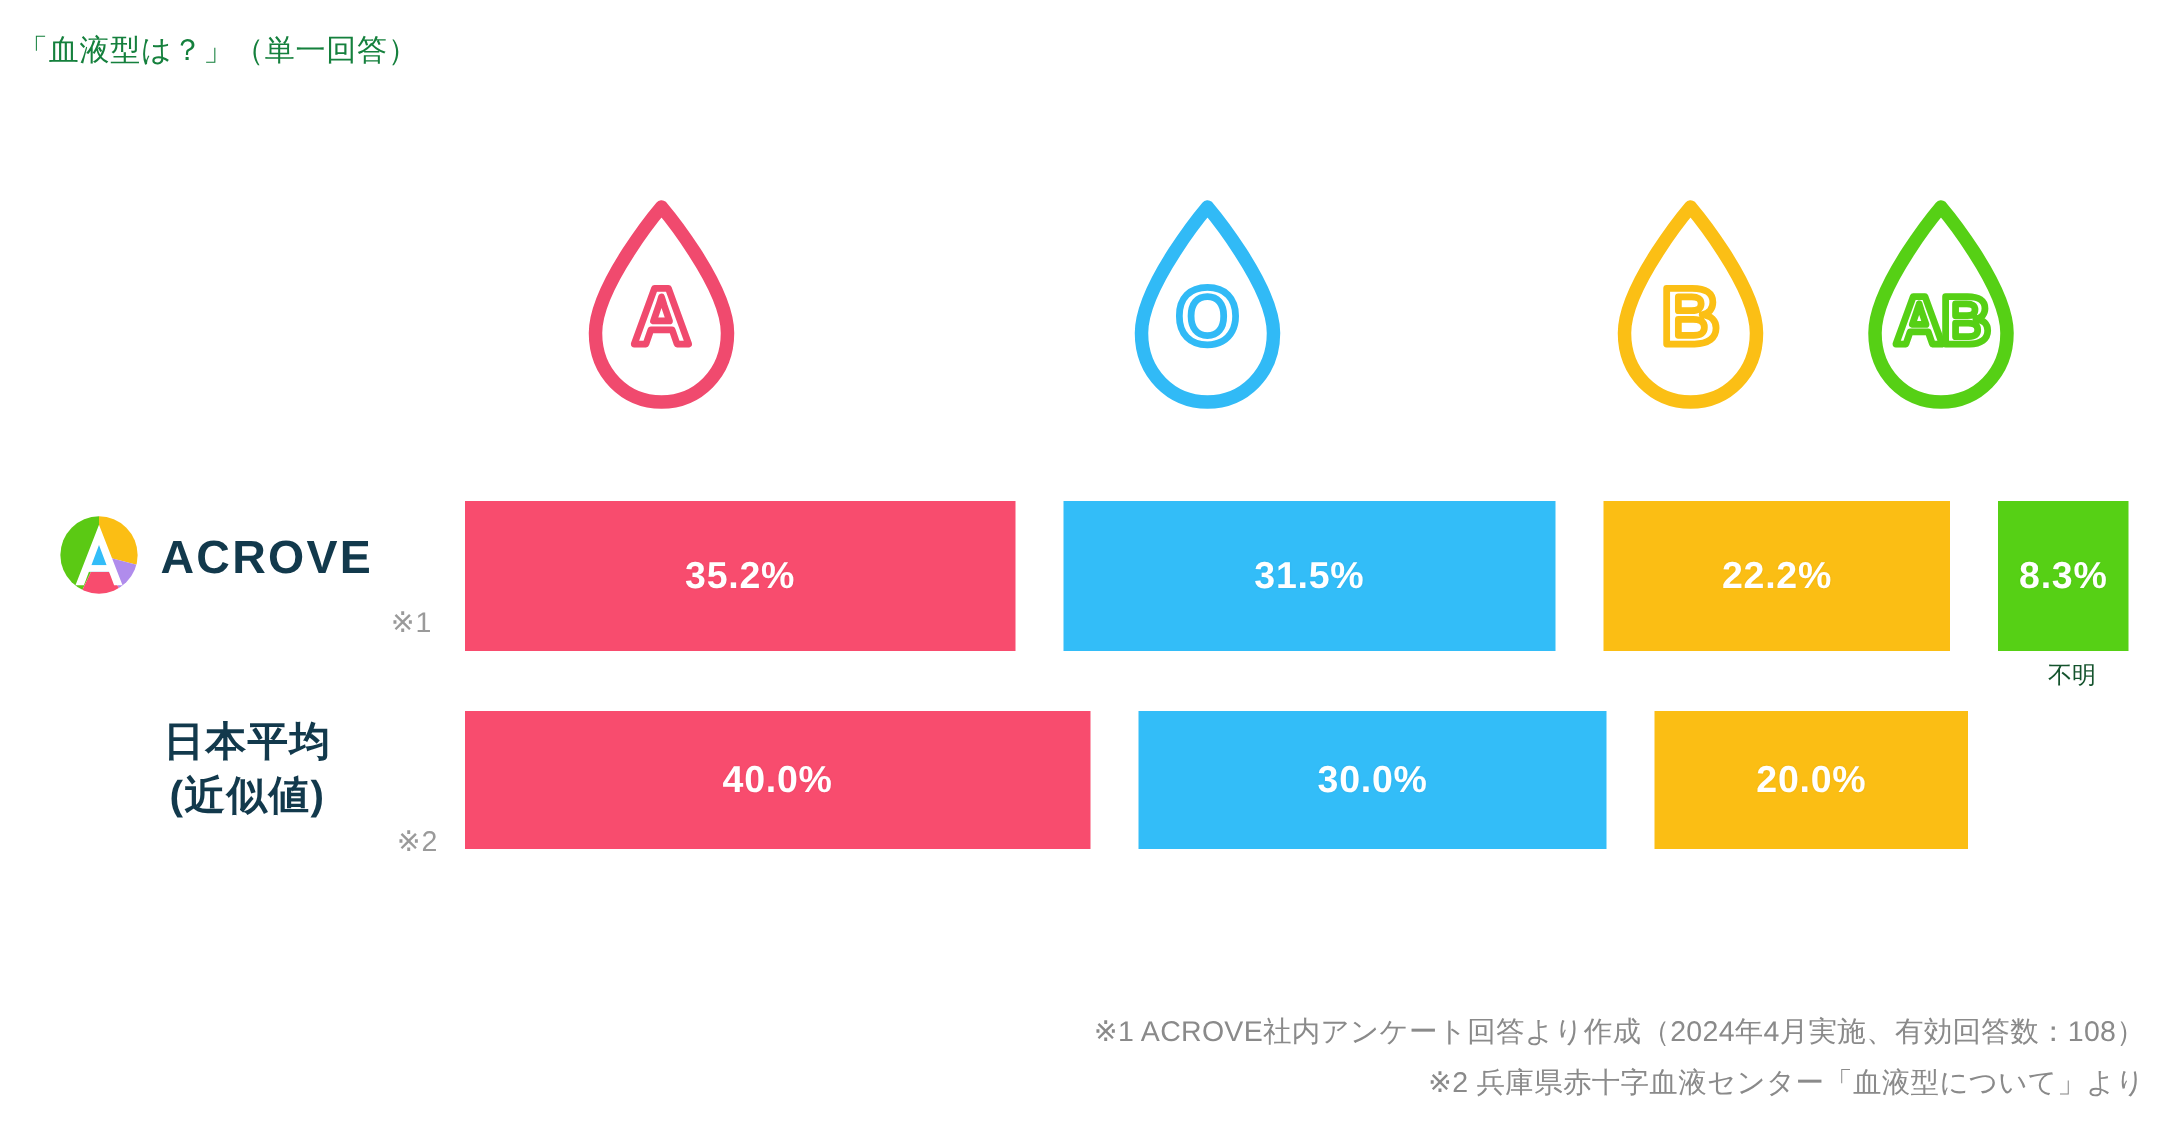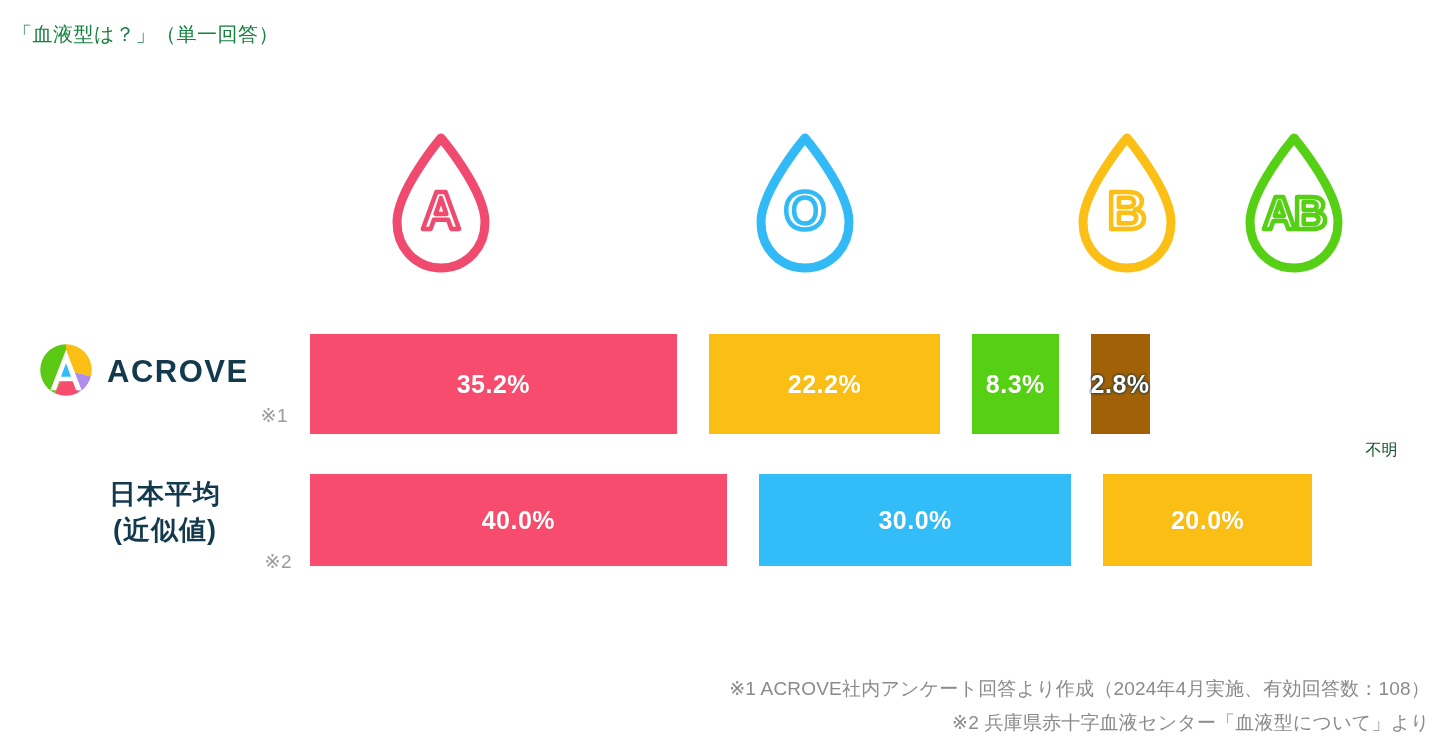--- a/index.html
+++ b/index.html
@@ -223,20 +223,23 @@
       </svg>
       <span class="acrove-word">ACROVE</span>
     </div>
     <span class="note-mark">※1</span>
   </div>
 
   <div class="bar-row row-1" id="row1">
       <div class="bar-seg" style="flex: 0 0 366.784px; background: rgb(248, 76, 110);">
         <span class="seg-label">35.2%</span>
       </div>
+      <div class="bar-seg" style="flex: 0 0 328.23px; background: rgb(51, 189, 248);">
+        <span class="seg-label">31.5%</span>
+      </div>
       <div class="bar-seg" style="flex: 0 0 231.324px; background: rgb(251, 190, 20);">
         <span class="seg-label">22.2%</span>
       </div>
       <div class="bar-seg" style="flex: 0 0 86.486px; background: rgb(86, 208, 21);">
         <span class="seg-label">8.3%</span>
       </div>
       <div class="bar-seg seg-unknown" style="flex: 0 0 29.176px; background: #a16207;">
         <span class="seg-label">2.8%</span>
       </div>
     </div>

